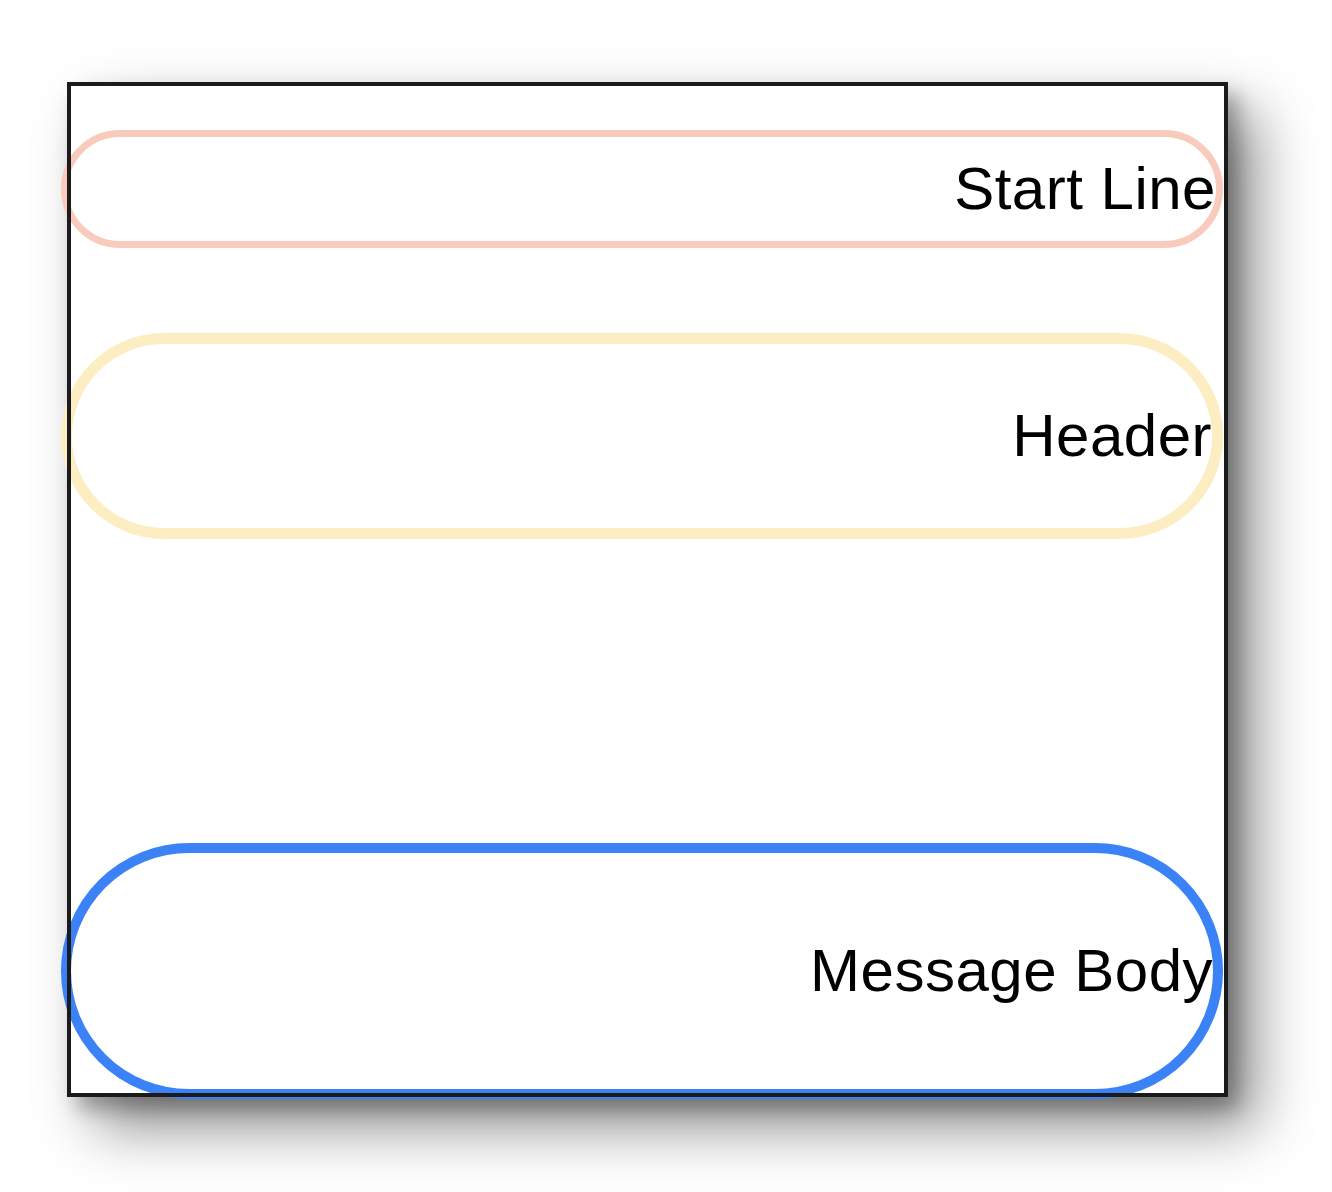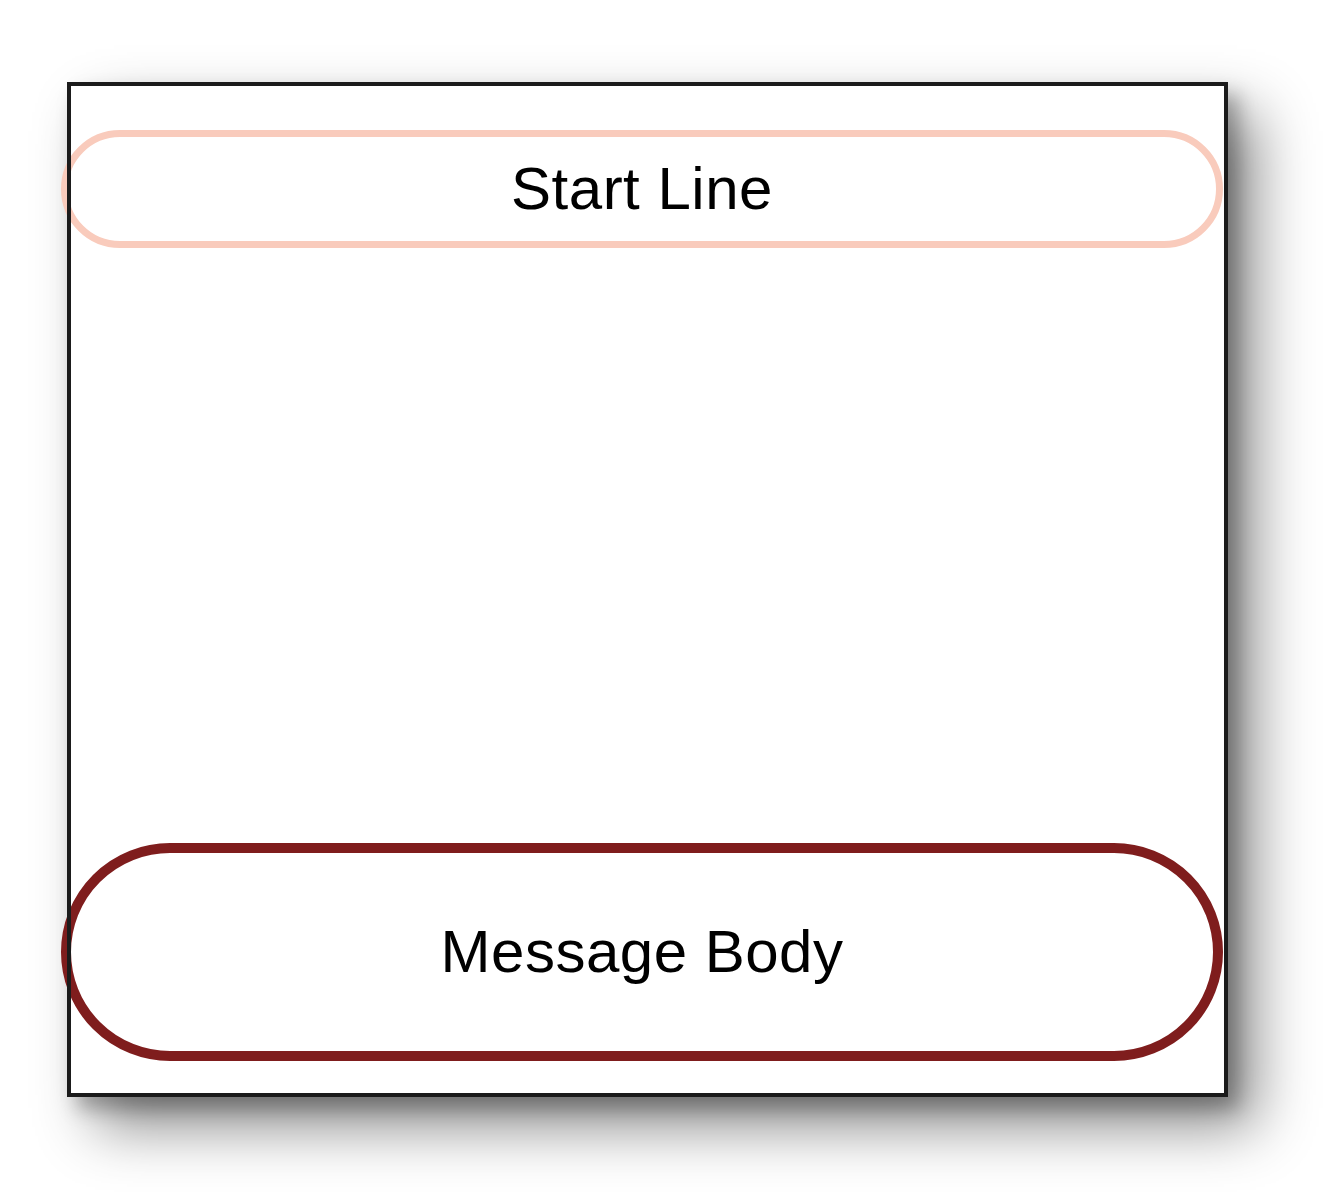--- a/index.html
+++ b/index.html
@@ -36,45 +36,48 @@
   }
   .pill {
     position: absolute;
     left: -6px;
     width: 1162px;
     box-sizing: border-box;
     border-radius: 999px;
     background: #ffffff;
     display: flex;
     align-items: center;
-    justify-content: center;
+    justify-content: flex-end;
     z-index: 1;
   }
   .pill-label {
     font-size: 60px;
     line-height: 1;
     color: #000000;
     letter-spacing: 0.5px;
     white-space: nowrap;
   }
   .pill-start-line   { top: 48px;  height: 118px; border: 7px  solid #f9cbbc; }
   .pill-header       { top: 251px; height: 206px; border: 11px solid #fceec2; }
   .pill-empty-line   { top: 550px; height: 114px; border: 5px  solid #dfeccf; }
-  .pill-message-body { top: 761px; height: 218px; border: 10px solid #7f1d1d; }
+  .pill-message-body { top: 761px; height: 256px; border: 10px solid #3b82f6; }
 </style>
 </head>
 <body>
 
 <div class="canvas">
   <div class="frame">
 
     <div class="pill pill-start-line">
       <span class="pill-label">Start Line</span>
     </div>
 
+    <div class="pill pill-header">
+      <span class="pill-label">Header</span>
+    </div>
 
 
     <div class="pill pill-message-body">
       <span class="pill-label">Message Body</span>
     </div>
 
     <div class="frame-border"></div>
   </div>
 </div>
 

